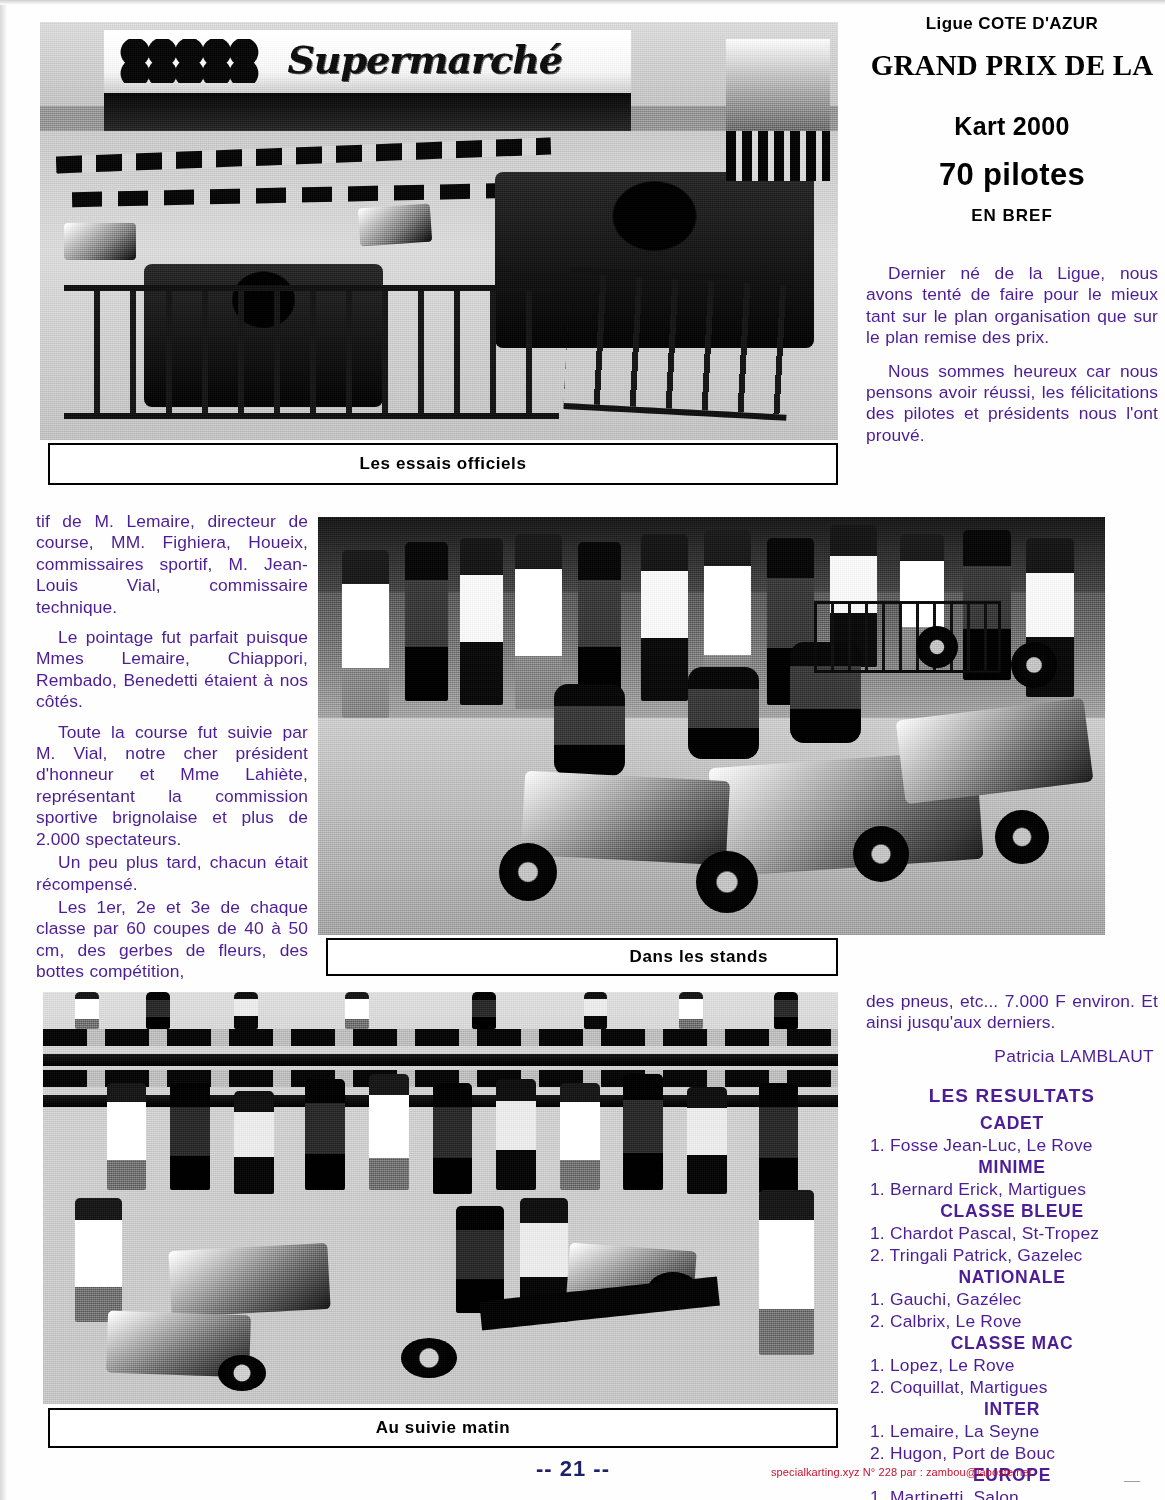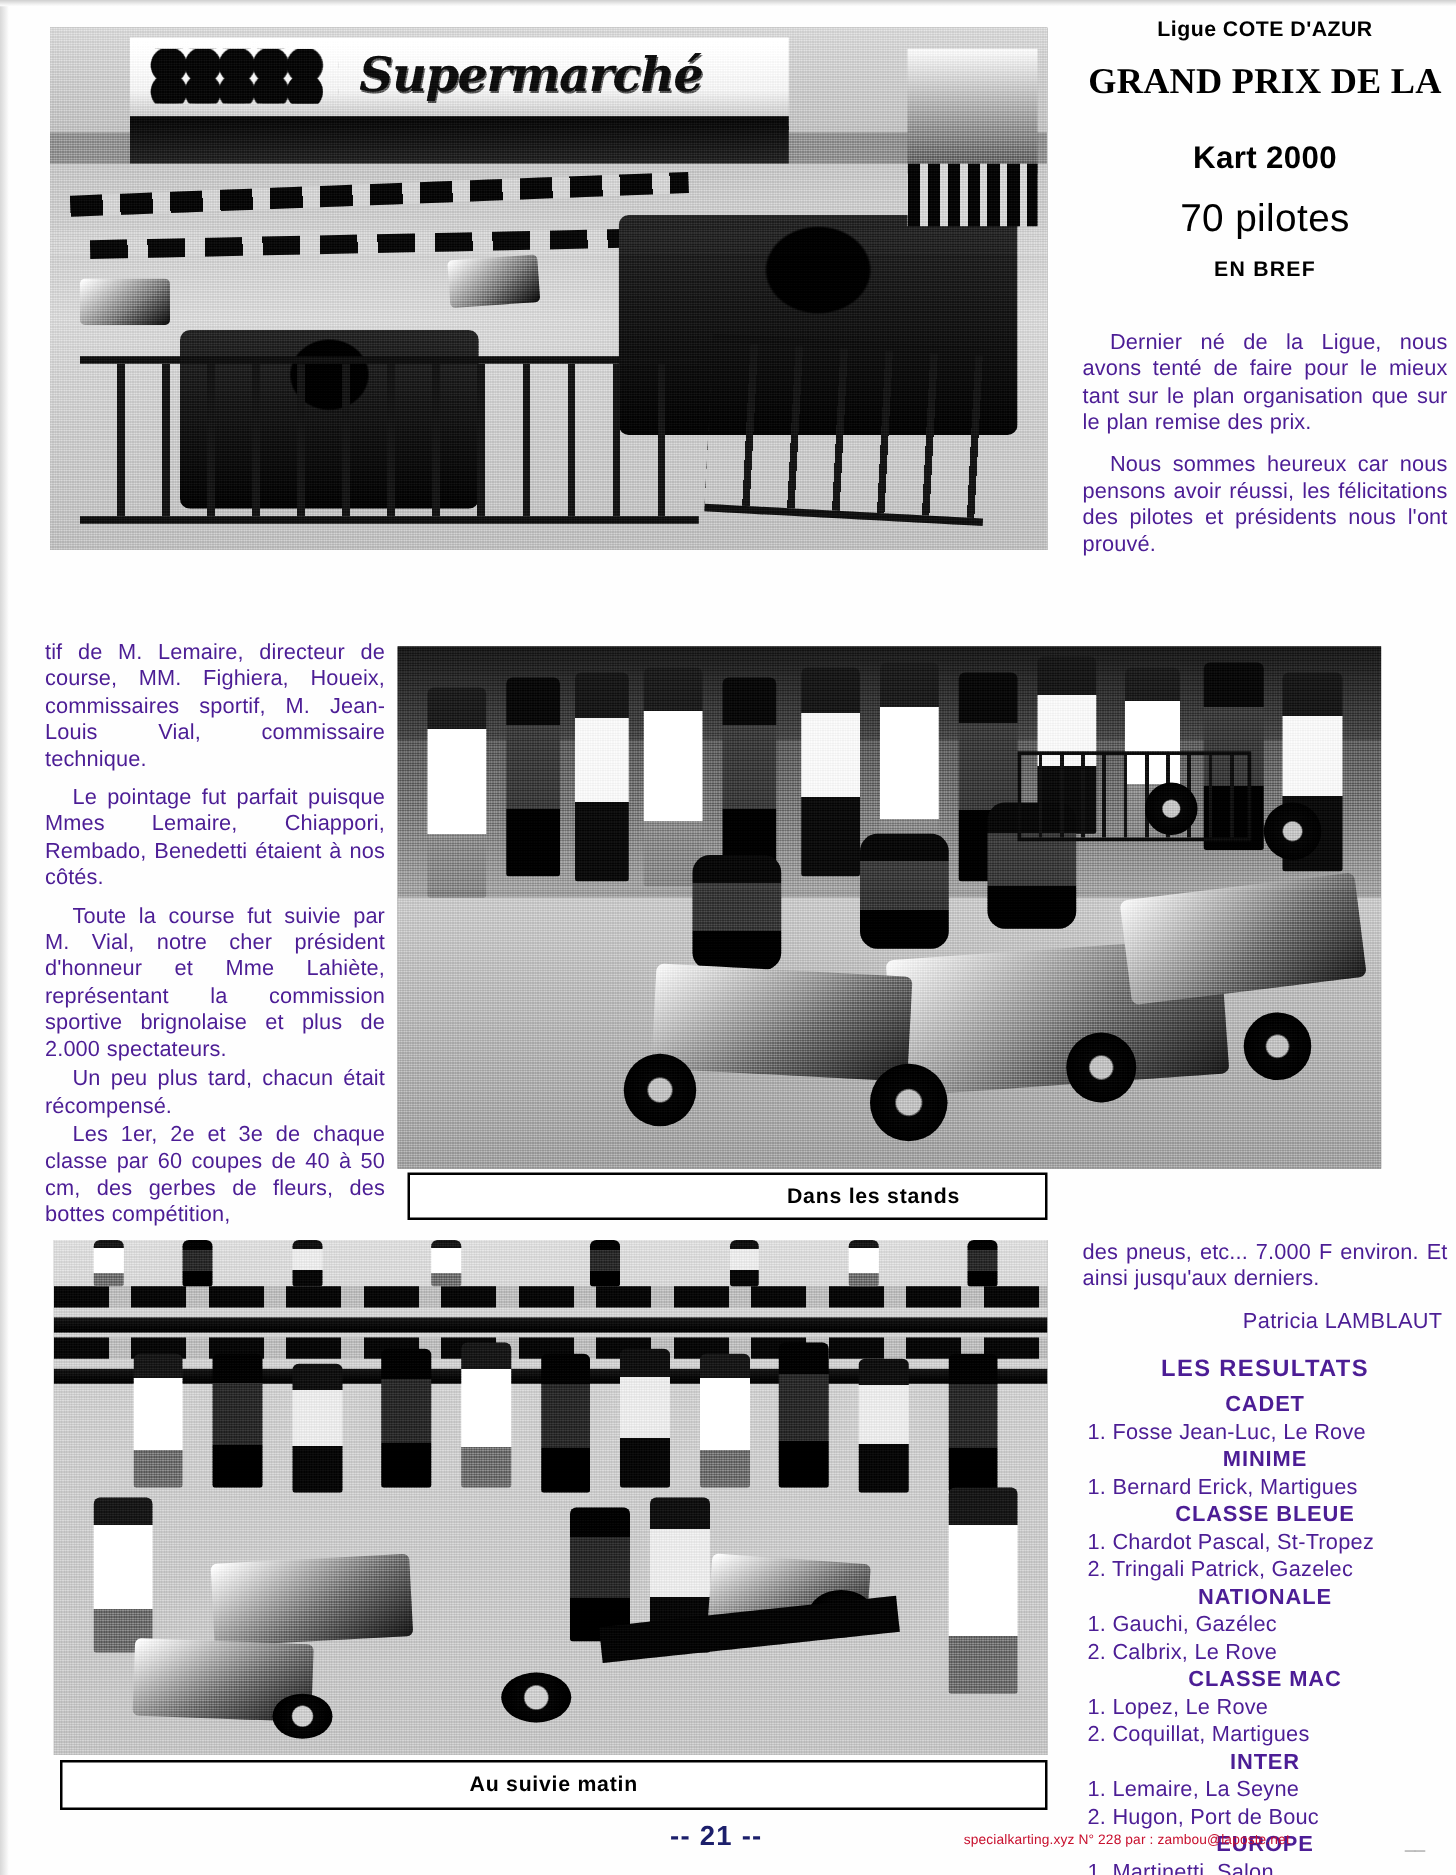--- a/index.html
+++ b/index.html
@@ -230,21 +230,21 @@
     line-height: 37px;
     letter-spacing: .2px;
     color:#000;
   }
   .kart2000 {
     position:absolute; width:100%; text-align:center;
     font-weight:700; font-size:25px; color:#000; letter-spacing:.3px;
   }
   .pilotes {
     position:absolute; width:100%; text-align:center;
-    font-weight:400; font-size:31px; color:#000; letter-spacing:.3px;
+    font-weight:700; font-size:31px; color:#000; letter-spacing:.3px;
   }
   .enbref {
     position:absolute; width:100%; text-align:center;
     font-weight:700; font-size:17px; color:#000; letter-spacing:1px;
   }
 
   .signature {
     text-align:right; font-size:17.4px; letter-spacing:.3px;
     margin-top:12px; padding-right:4px;
   }
@@ -300,20 +300,23 @@
     <div class="crowd" style="left:13%;top:58%;width:30%;height:34%;border-radius:8px;"></div>
     <div class="crowd" style="left:57%;top:36%;width:40%;height:42%;border-radius:8px;"></div>
     <div style="position:absolute;left:86%;top:4%;width:13%;height:24%;background:linear-gradient(to bottom,#e9e9e9,#6f6f6f);"></div>
     <div style="position:absolute;left:86%;top:26%;width:13%;height:12%;background:repeating-linear-gradient(90deg,#1b1b1b 0 10px,#cdcdcd 10px 16px);"></div>
 
     <div class="barrier"></div>
     <div class="barrier2"></div>
     <div class="grain"></div>
   </div>
 
+  <div class="caption" style="left:48px; top:443px; width:786px; height:38px;">
+    <span>Les essais officiels</span>
+  </div>
 
   <div class="photo" id="photo-stands" style="left:318px; top:517px; width:787px; height:418px;">
     <div class="bg"></div>
     <div class="ground"></div>
 
     <div style="position:absolute;left:0;top:0;width:100%;height:18%;background:linear-gradient(to bottom,#2b2b2b,#565656);"></div>
 
     <div class="person light" style="left:3%;top:8%;width:6%;height:40%;"></div>
     <div class="person dark" style="left:11%;top:6%;width:5.5%;height:38%;"></div>
     <div class="person" style="left:18%;top:5%;width:5.5%;height:40%;"></div>

